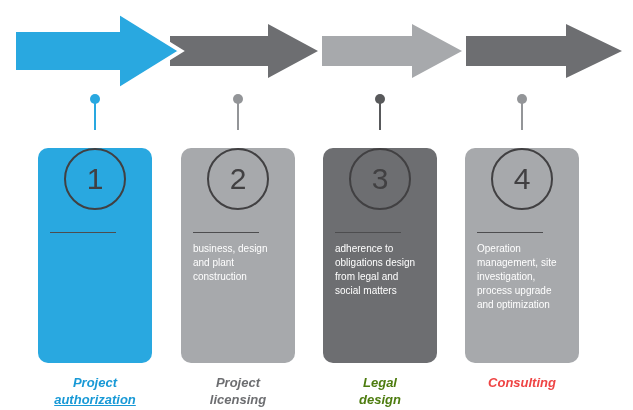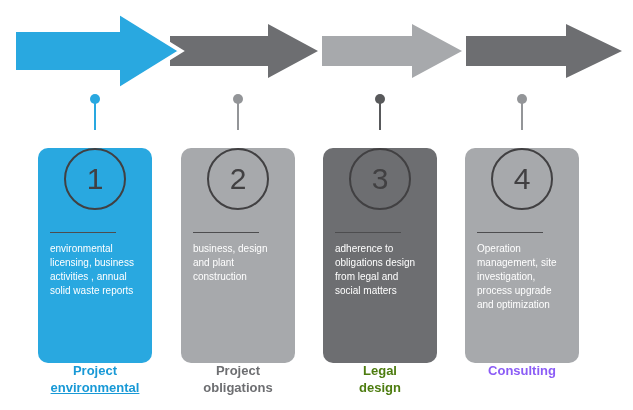--- a/index.html
+++ b/index.html
@@ -49,24 +49,26 @@
     width:66px;height:0;
     border-top:1px solid #4d4d4f;
   }
   .desc{
     margin:9px 12px 0 12px;
     color:#ffffff;
     font-size:10px;
     line-height:1.4;
   }
   .step-label{
+    margin-top:12px;
     font-size:13px;
     font-weight:bold;
     line-height:1.3;
     color:#6d6e71;
+    font-style:italic;
   }
   .underline{text-decoration:underline;}
 </style>
 </head>
 <body>
 
 <div class="canvas">
 
   <svg class="arrow-band" width="633" height="102" viewBox="0 0 633 102">
     <polygon points="170,36 268,36 268,24 318,51 268,78 268,66 170,66" fill="#6D6E71"></polygon>
@@ -78,43 +80,42 @@
   <div class="step-col col-0">
     <div class="pin">
       <span class="pin-stem" style="background-color: rgb(41, 168, 224);"></span>
       <span class="pin-dot" style="background-color: rgb(41, 168, 224);"></span>
     </div>
     <div class="card" style="background-color: rgb(41, 168, 224);">
       <div class="num-circle">
         <span>1</span>
       </div>
       <div class="divider"></div>
-      <p class="desc">environmental licensing, business activities , annual solid waste reports</p>
     </div>
     <div class="step-label" style="color: rgb(24, 153, 214);">
       <span>Project</span><br>
-      <span class="underline">environmental</span>
+      <span class="underline">authorization</span>
     </div>
   </div>
 
   <div class="step-col col-1">
     <div class="pin">
       <span class="pin-stem" style="background-color: rgb(147, 149, 152);"></span>
       <span class="pin-dot" style="background-color: rgb(147, 149, 152);"></span>
     </div>
     <div class="card" style="background-color: rgb(167, 169, 172);">
       <div class="num-circle">
         <span>2</span>
       </div>
       <div class="divider"></div>
       <p class="desc">business, design and plant construction</p>
     </div>
     <div class="step-label" style="color: rgb(109, 110, 113);">
       <span>Project</span><br>
-      <span>obligations</span>
+      <span>licensing</span>
     </div>
   </div>
 
   <div class="step-col col-2">
     <div class="pin">
       <span class="pin-stem" style="background-color: rgb(88, 89, 91);"></span>
       <span class="pin-dot" style="background-color: rgb(88, 89, 91);"></span>
     </div>
     <div class="card" style="background-color: rgb(109, 110, 113);">
       <div class="num-circle">
@@ -134,19 +135,19 @@
       <span class="pin-stem" style="background-color: rgb(147, 149, 152);"></span>
       <span class="pin-dot" style="background-color: rgb(147, 149, 152);"></span>
     </div>
     <div class="card" style="background-color: rgb(167, 169, 172);">
       <div class="num-circle">
         <span>4</span>
       </div>
       <div class="divider"></div>
       <p class="desc">Operation management, site investigation, process upgrade and  optimization</p>
     </div>
-    <div class="step-label" style="color: #8b5cf6;">
+    <div class="step-label" style="color: #ef4444;">
       <span>Consulting</span><br>
       <span></span>
     </div>
   </div>
 
 </div>
 
 </body></html>

